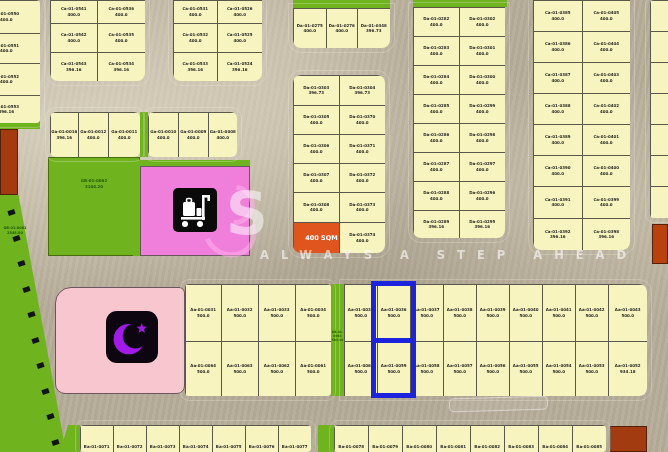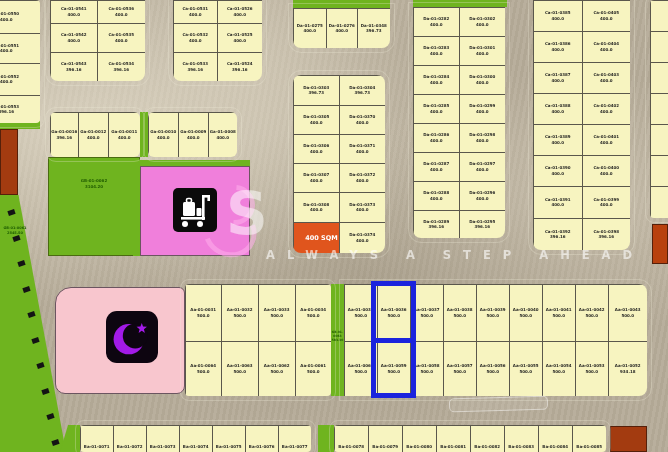--- a/index.html
+++ b/index.html
@@ -42,21 +42,21 @@
   .dash{position:absolute;z-index:2;width:7px;height:5px;background:#141414;transform:rotate(-18deg);}
   #blue-frame{position:absolute;z-index:5;left:371px;top:281px;width:45px;height:117px;
     border:5px solid #1b23dd;box-sizing:border-box;}
   #blue-frame::after{content:'';position:absolute;left:0;right:0;top:52px;height:5px;background:#1b23dd;}
   .road-plate{position:absolute;z-index:2;border:1px solid rgba(255,255,255,.45);
     background:rgba(255,255,255,.08);border-radius:5px;}
   #plate1{left:449px;top:397px;width:97px;height:12px;transform:rotate(-1.5deg);}
   .wm{position:absolute;z-index:9;color:rgba(255,255,255,.52);pointer-events:none;white-space:nowrap;}
   #wm-logo{left:226px;top:180px;font-size:58px;font-weight:800;}
   #wm-brand{left:281px;top:197px;font-size:44px;font-weight:800;letter-spacing:4px;}
-  #wm-tagline{left:266px;top:248px;font-size:11.5px;font-weight:600;letter-spacing:12px;color:rgba(255,255,255,.60);}
+  #wm-tagline{left:260px;top:248px;font-size:11.5px;font-weight:600;letter-spacing:12px;color:rgba(255,255,255,.60);}
 </style>
 </head>
 <body>
 
 <div id="map">
   <div class="texture"></div>
 
   <div class="garea" style="left:293px;top:0;width:97px;height:8px;"></div>
   <div class="garea" style="left:413px;top:0;width:94px;height:7px;"></div>
 

